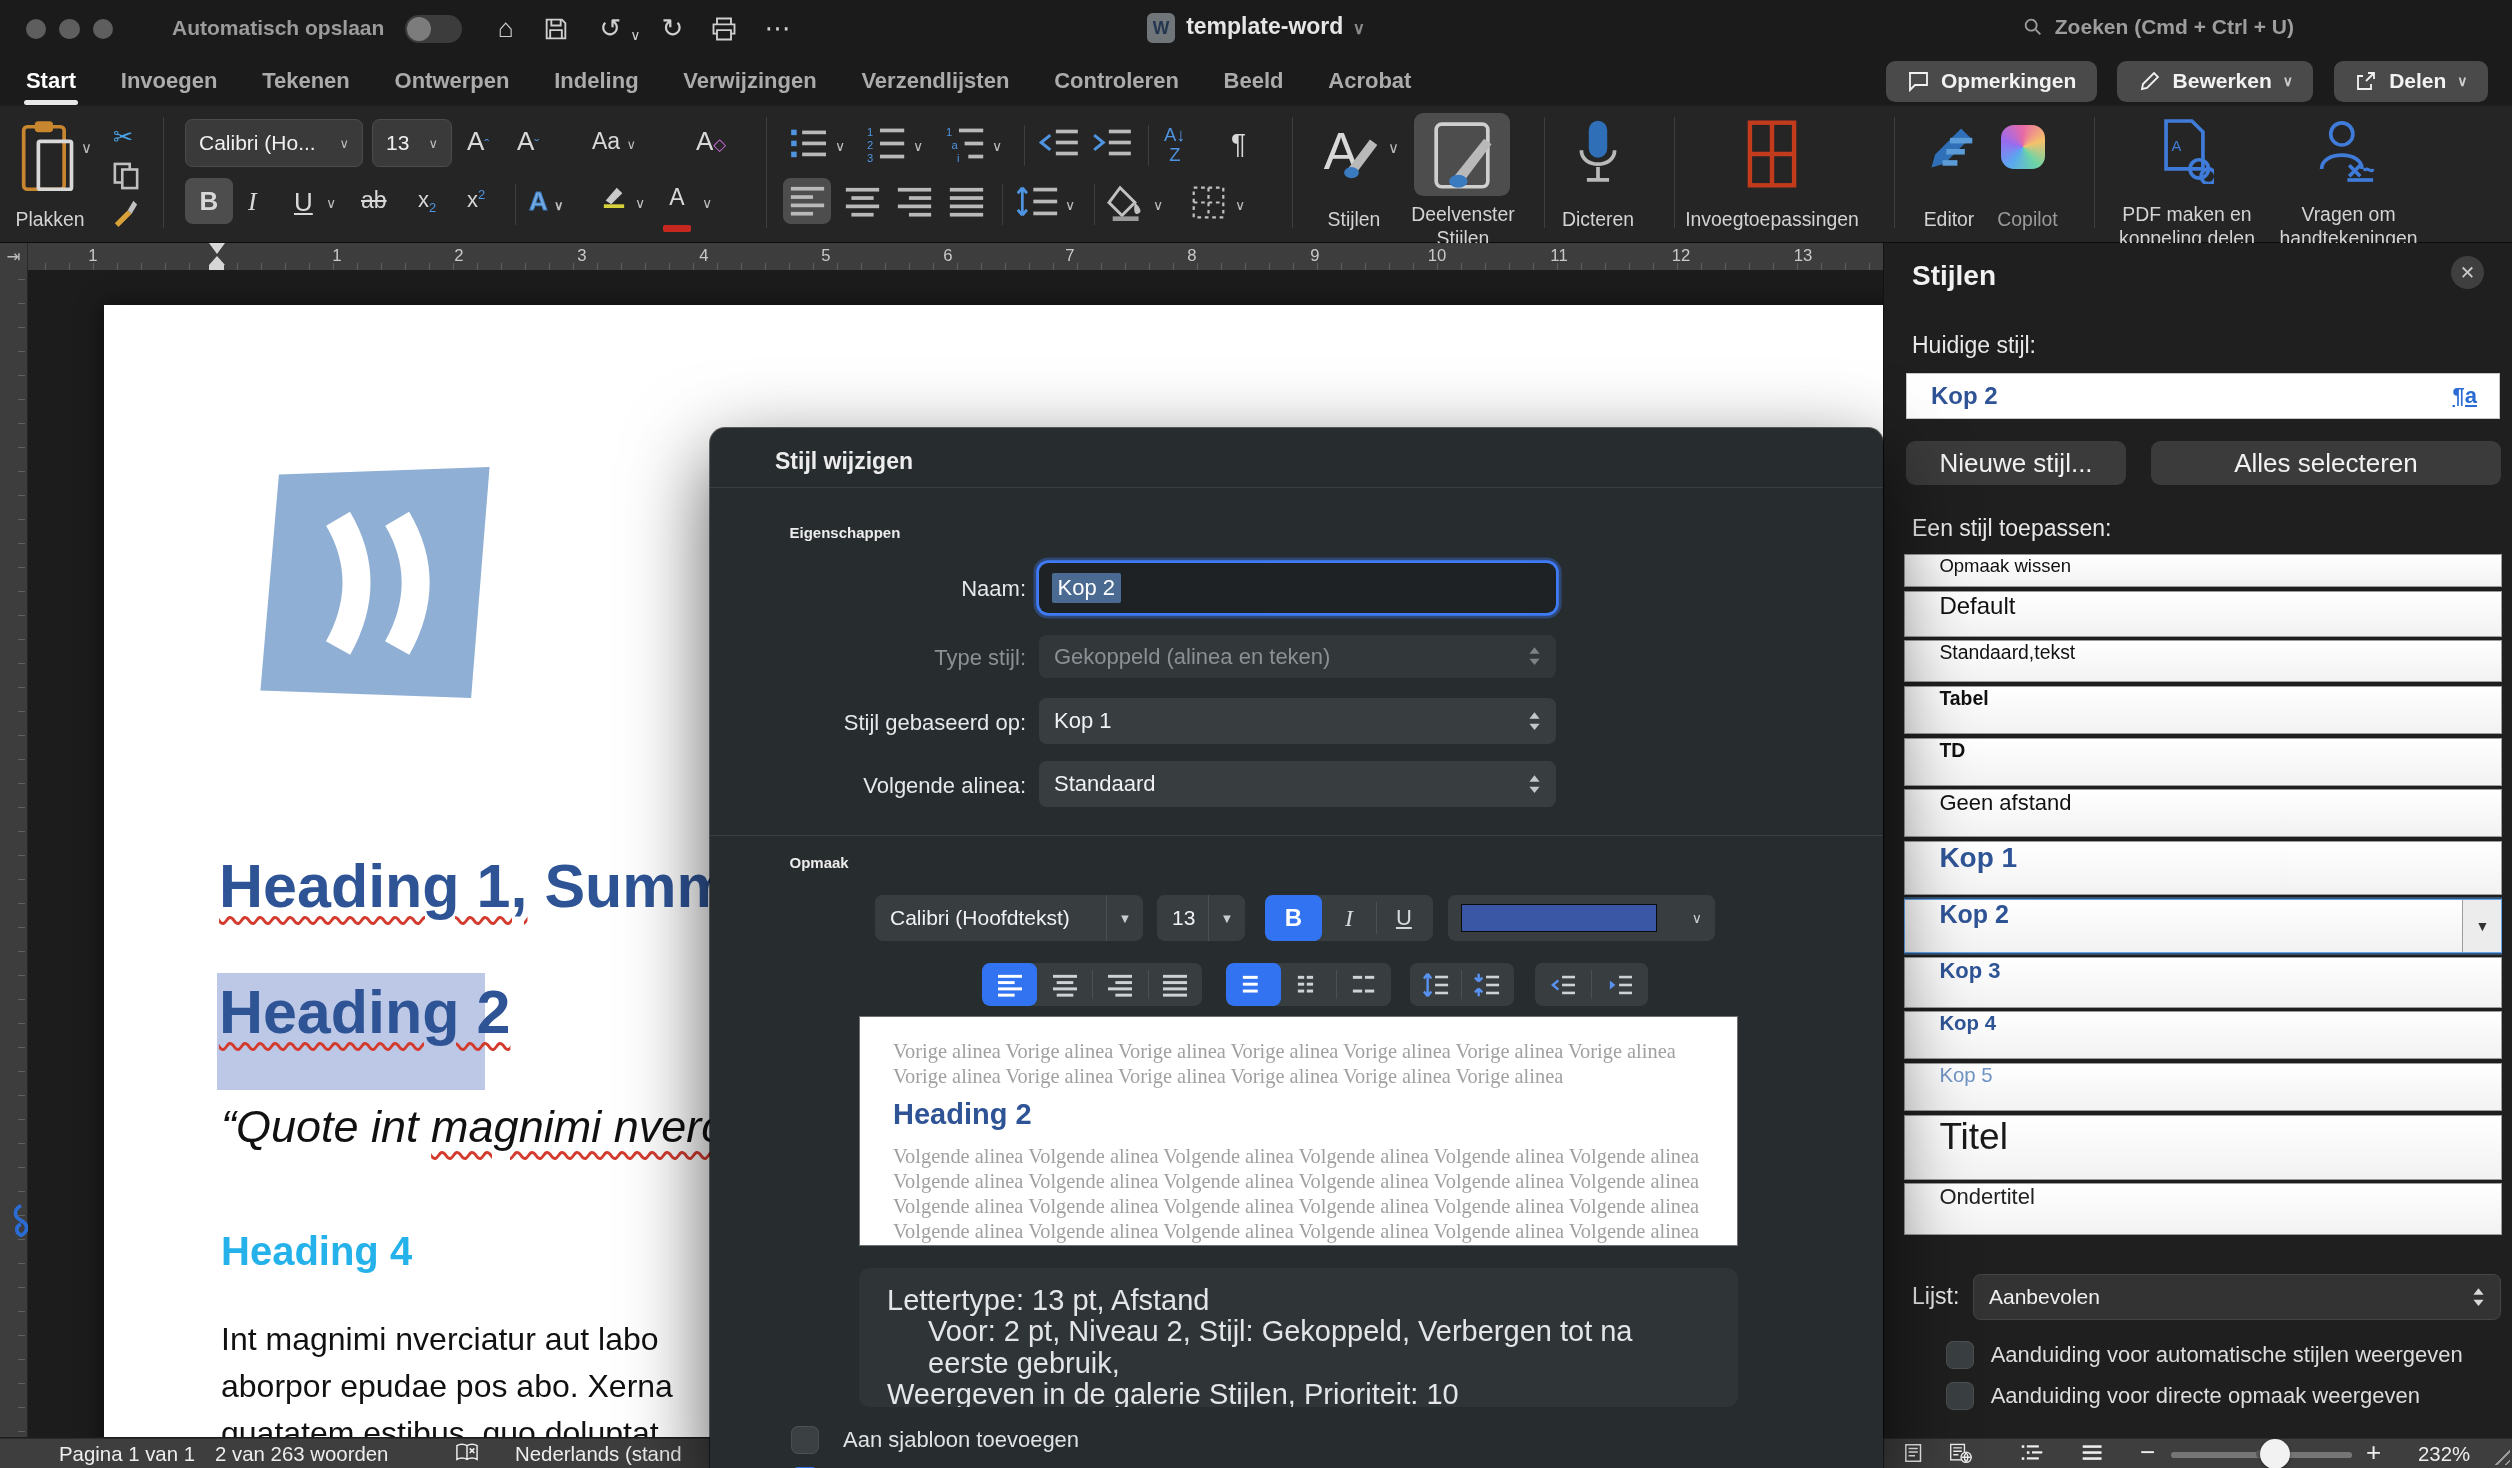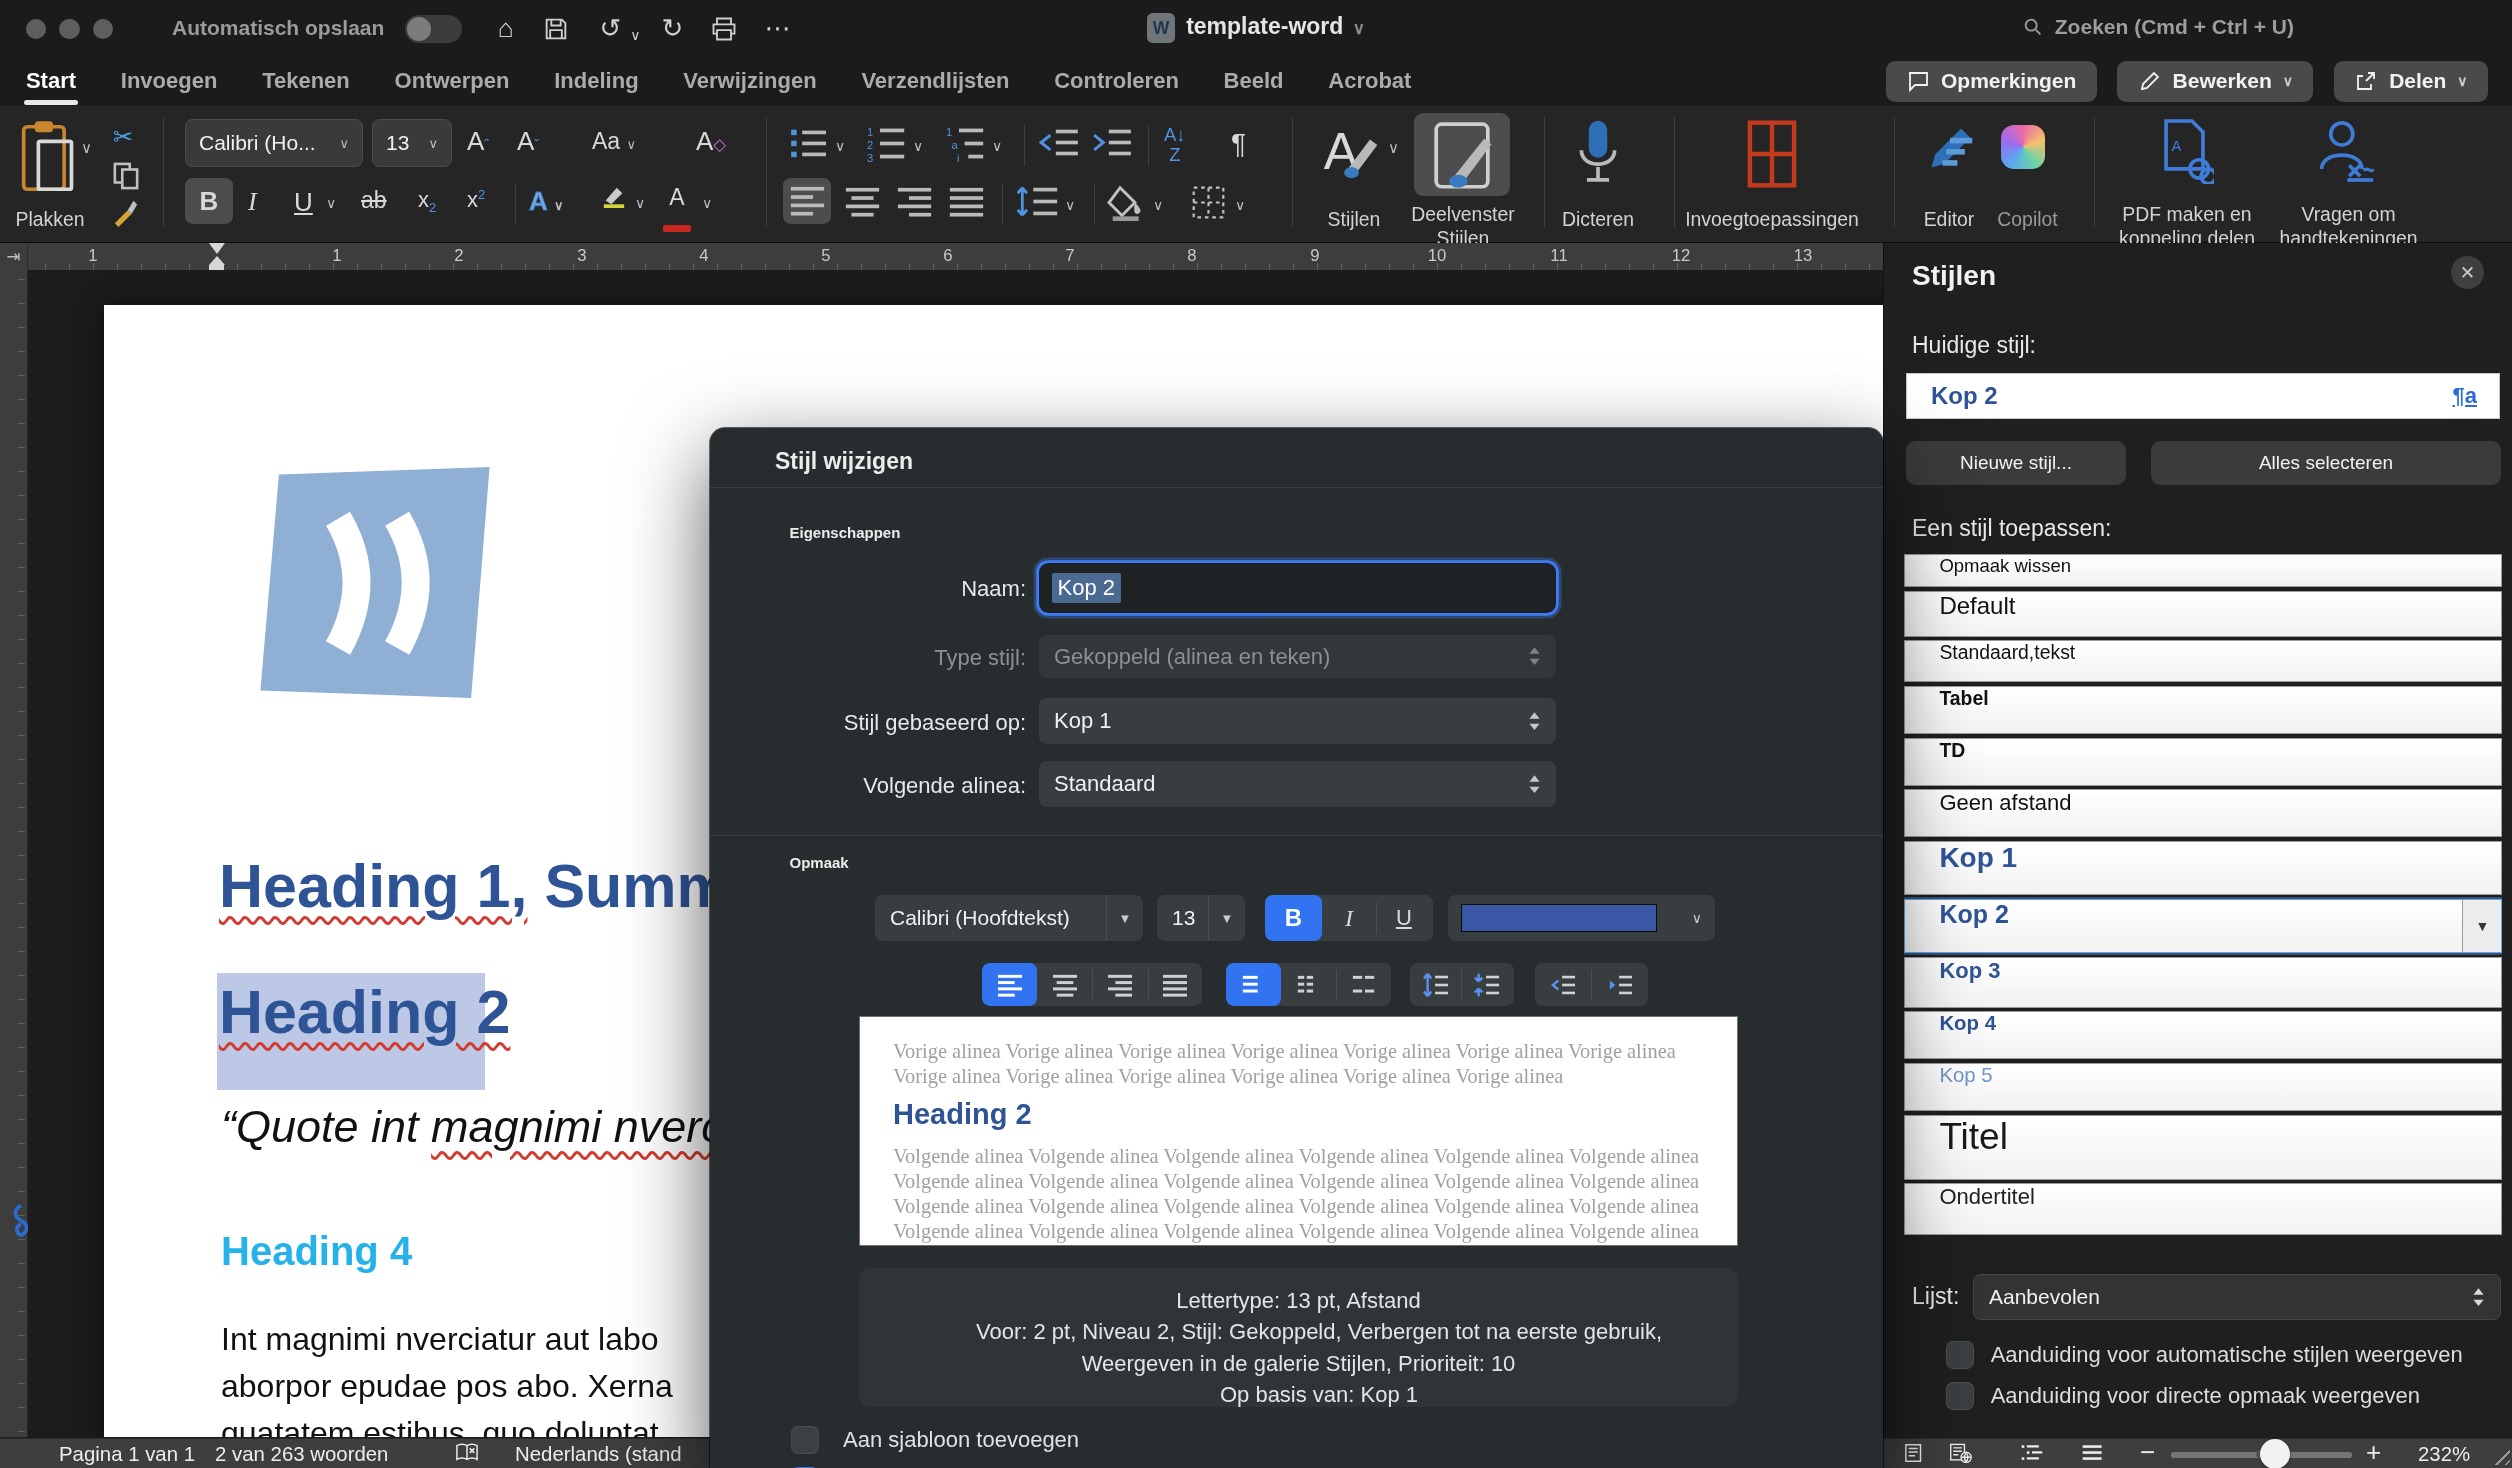--- a/index.html
+++ b/index.html
@@ -83,21 +83,21 @@
      background:repeating-linear-gradient(135deg, transparent 0 4.6px, #9a9a9a 4.6px 6.5px); clip-path:polygon(100% 0, 100% 100%, 0 100%); }
 
   
   .panel { position:absolute; left:1883px; top:243px; width:629px; height:1195px; background:#1f1f1f; border-left:0.9px solid #121212; z-index:5; }
   .panel-title { position:absolute; left:28px; top:16.7px; font-size:28px; font-weight:700; color:#f1f1f1; }
   .closebtn { position:absolute; left:567px; top:13px; width:33px; height:33px; border-radius:50%; background:#3f3f3f; color:#c9c9c9; font-size:18.5px; text-align:center; line-height:33px; }
   .cur-label { position:absolute; left:28px; top:89px; font-size:23px; color:#e8e8e8; }
   .curbox { position:absolute; left:22px; top:130px; width:594px; height:46px; background:#ffffff; border:1.9px solid #c6c6c6; display:flex; align-items:center; }
   .curbox .nm { color:#2f5496; font-weight:700; font-size:24px; margin-left:24px; }
   .curbox .badge { margin-left:auto; margin-right:22px; color:#2b6cd4; font-size:22px; font-weight:700; text-decoration:underline; }
-  .pbtn { position:absolute; top:198px; height:44px; background:#3b3b3b; border-radius:9.3px; color:#f2f2f2; font-size:19px; display:flex; align-items:center; justify-content:center; }
+  .pbtn { position:absolute; top:198px; height:44px; background:#3b3b3b; border-radius:9.3px; color:#f2f2f2; font-size:26px; display:flex; align-items:center; justify-content:center; }
   .apply-label { position:absolute; left:28px; top:272px; font-size:23px; color:#e8e8e8; }
   #style-list { position:absolute; left:20.4px; top:311px; width:598px; height:683px; overflow:hidden; display:flex; flex-direction:column; gap:3.7px; }
   .style-item { flex:none; background:linear-gradient(180deg,#ffffff,#f2f2f2); border:1.9px solid #9c9c9c; display:flex; align-items:flex-start; padding-left:34px; color:#111; position:relative; }
   .it-clear { height:33px; font-size:18.5px; }
   .it-default { height:46px; font-size:24px; }
   .it-small { height:42px; font-size:19.4px; }
   .it-smallbold { height:48px; font-size:19.4px; font-weight:700; }
   .it-normal { height:48px; font-size:22px; }
   .it-kop1 { height:54px; font-size:28px; font-weight:700; color:#2f5496; }
   .it-kop2 { height:54px; font-size:25px; font-weight:700; color:#2f5496; }
@@ -135,21 +135,21 @@
   .seg { position:absolute; background:#383d40; border-radius:7.4px; display:flex; overflow:hidden; }
   .seg .cell { display:flex; align-items:center; justify-content:center; color:#d7dadb; }
   .seg .cell.on { background:#3273f1; border-radius:7.4px; color:#fff; }
   .seg .vdiv { width:0.9px; background:#4a5053; margin:7.4px 0; }
   .colorwell { position:absolute; left:738px; top:467px; width:267px; height:46px; background:#383d40; border-radius:7.4px; display:flex; align-items:center; padding:0 13px; }
   .colorwell .swatch { width:196px; height:28px; background:#3a57a5; border:1.9px solid #0b0b0b; }
   .colorwell .chev { margin-left:auto; color:#c8cccd; font-size:14px; }
   .previewbox { position:absolute; left:149px; top:588px; width:879px; height:230px; background:#ffffff; border:0.9px solid #6f6f6f; overflow:hidden; padding:22px 33px; }
   .pv-gray { font-family:"Liberation Serif", serif; color:#a0a0a0; font-size:20.4px; line-height:25px; }
   .pv-head { color:#2f5496; font-weight:700; font-size:29px; margin:9.3px 0 13px 0; }
-  .descbox { position:absolute; left:149px; top:840px; width:879px; height:139px; background:#2f3437; border-radius:11px; padding:16.7px 28px; overflow:hidden; font-size:22px; line-height:31.5px; color:#e3e5e6;text-align:center; }
+  .descbox { position:absolute; left:149px; top:840px; width:879px; height:139px; background:#2f3437; border-radius:11px; padding:16.7px 28px; overflow:hidden; font-size:29px; line-height:31.5px; color:#e3e5e6; }
   .descbox .indent { padding-left:41px; }
   .dlg-check { position:absolute; left:81px; top:998px; display:flex; align-items:center; gap:24px; font-size:22px; color:#e0e2e3; }
   .dlg-check .cb { background:#3b4043; }
   .cb-partial { position:absolute; left:81px; top:1039px; width:28px; height:16.7px; border-radius:7.4px 7.4px 0 0; background:#3273f1; }
 
   svg { display:block; }
 </style>
 </head>
 <body>
 

